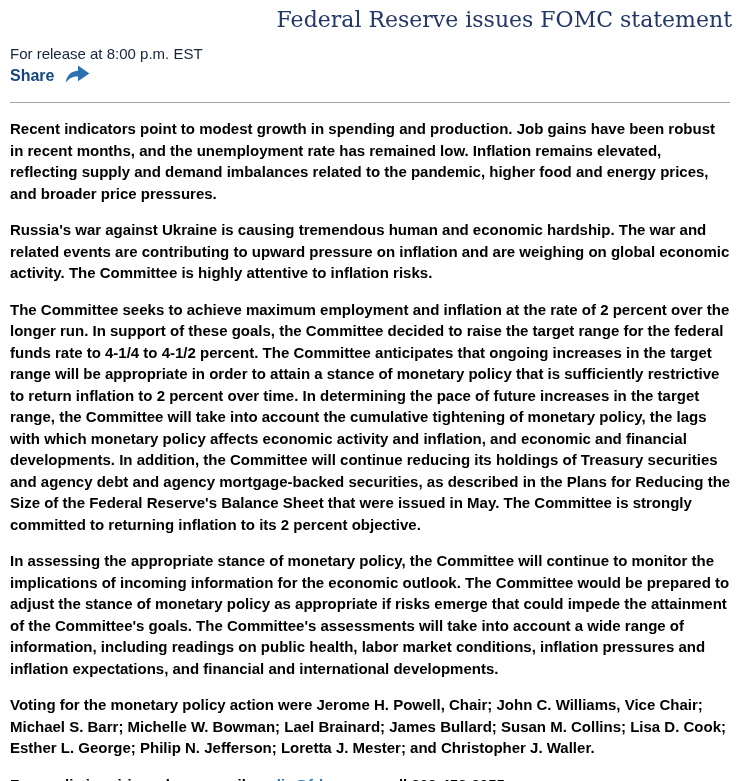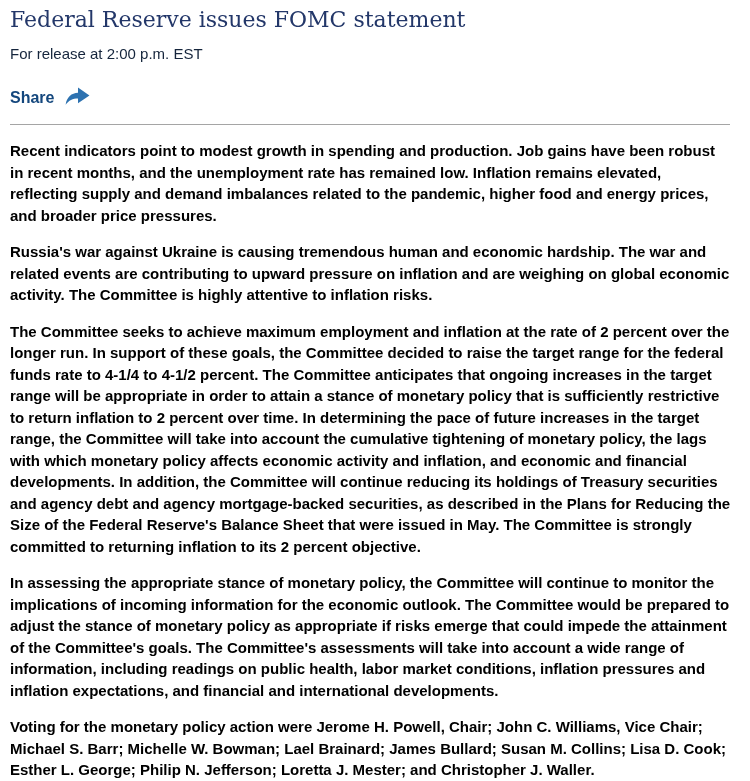--- a/index.html
+++ b/index.html
@@ -15,29 +15,30 @@
   .container {
     padding: 6px 18px 20px 10px;
   }
   .page-title {
     font-family: "DejaVu Serif", "Liberation Serif", serif;
     font-weight: 400;
     font-size: 22px;
     line-height: 28px;
     color: #233769;
     margin: 0;
+    text-align: right;
   }
   .release-line {
     font-size: 15px;
     line-height: 18px;
     color: #15253c;
     margin-top: 11px;
   }
   .share-row {
-    margin-top: 22px;
+    margin-top: 0;
     height: 22px;
   }
   .share-link {
     display: inline-flex;
     align-items: center;
     gap: 9px;
     font-size: 16px;
     font-weight: bold;
     color: #14477d;
     text-decoration: none;
@@ -65,21 +66,21 @@
     cursor: pointer;
   }
 </style>
 </head>
 <body>
 
 <div class="container">
 
   <h1 class="page-title">Federal Reserve issues FOMC statement</h1>
 
-  <div class="release-line">For release at 2:00 p.m. EST</div>
+  <div class="release-line">For release at 8:00 p.m. EST</div>
 
   <div class="share-row">
     <a class="share-link">
       <span>Share</span>
       <span class="share-icon">
         <svg width="30" height="22" viewBox="0 0 32 24" aria-hidden="true">
           <path d="M2.5 21.5 C3.6 13.2 9 8.6 16 8.4 L16 2.8 L28.5 11.4 L16 20 L16 14.6 C10.2 14.6 6 16.6 2.5 21.5 Z" fill="#2d72b0"></path>
         </svg>
       </span>
     </a>

